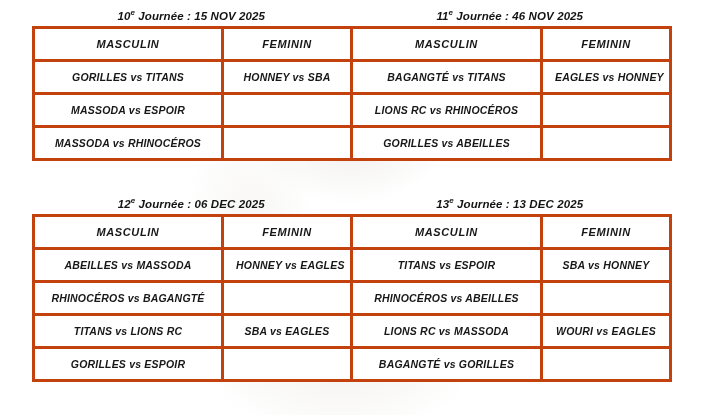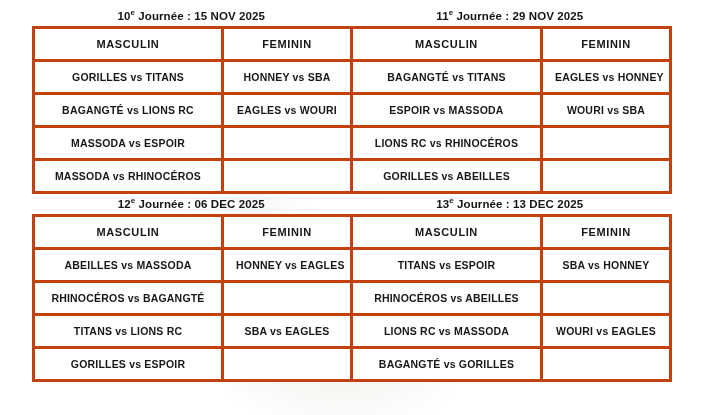--- a/index.html
+++ b/index.html
@@ -29,20 +29,21 @@
   }
   .page {
     position: relative;
     z-index: 1;
     width: 701px;
     height: 415px;
     box-sizing: border-box;
   }
   .block {
     position: absolute;
+    font-style: italic;
   }
   .block-1 { left: 32px; top: 4px; width: 637px; }
   .block-2 { left: 32px; top: 192px; width: 637px; }
 
   .headers-row {
     display: flex;
     width: 100%;
     height: 22px;
     align-items: center;
   }
@@ -94,21 +95,21 @@
 <div class="bg-watermark"></div>
 
 <div class="page">
 
   <div class="block block-1">
     <div class="headers-row">
       <div class="hcell">
         <span>10</span><span class="sup">e</span><span> Journée : 15 NOV 2025</span>
       </div>
       <div class="hcell">
-        <span>11</span><span class="sup">e</span><span> Journée : 29 NOV 2025</span>
+        <span>11</span><span class="sup">e</span><span> Journée : 46 NOV 2025</span>
       </div>
     </div>
     <table class="sched">
       <colgroup>
         <col class="m1">
           <col class="f1">
           <col class="m2">
           <col class="f2">
       </colgroup>
       <thead>
@@ -120,26 +121,20 @@
         </tr>
       </thead>
       <tbody>
         <tr>
           <td>GORILLES vs TITANS</td>
           <td>HONNEY vs SBA</td>
           <td>BAGANGTÉ vs TITANS</td>
           <td>EAGLES vs HONNEY</td>
         </tr>
         <tr>
-          <td>BAGANGTÉ vs LIONS RC</td>
-          <td>EAGLES vs WOURI</td>
-          <td>ESPOIR vs MASSODA</td>
-          <td>WOURI vs SBA</td>
-        </tr>
-        <tr>
           <td>MASSODA vs ESPOIR</td>
           <td class="empty"></td>
           <td>LIONS RC vs RHINOCÉROS</td>
           <td class="empty"></td>
         </tr>
         <tr>
           <td>MASSODA vs RHINOCÉROS</td>
           <td class="empty"></td>
           <td>GORILLES vs ABEILLES</td>
           <td class="empty"></td>

